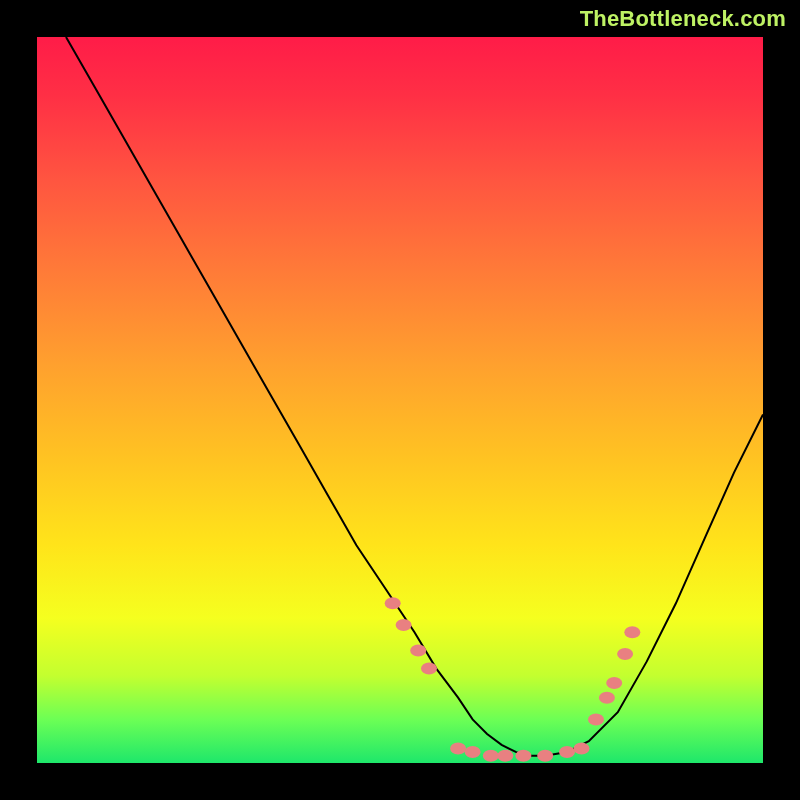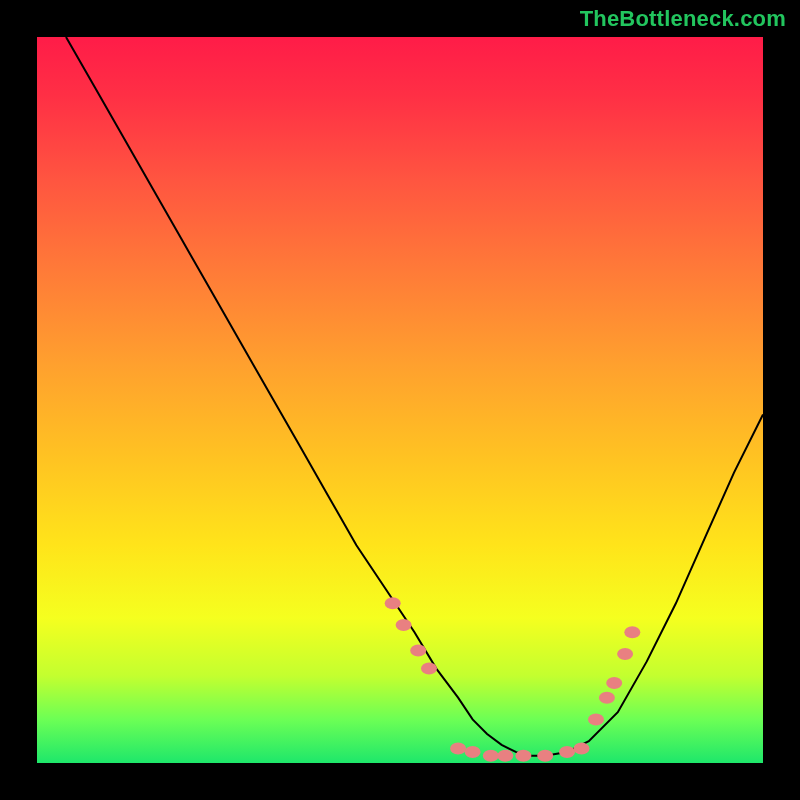--- a/index.html
+++ b/index.html
@@ -38,21 +38,21 @@
       #6cff55 94%,
       #1ee76b 100%);
   }
   .watermark {
     position: absolute;
     top: 6px;
     right: 14px;
     font-family: Arial, Helvetica, sans-serif;
     font-size: 22px;
     font-weight: 600;
-    color: #22c55e;
+    color: #bef264;
     letter-spacing: 0.2px;
     text-align: center;
   }
   svg.curve {
     position: absolute;
     left: 0;
     top: 0;
     width: 726px;
     height: 726px;
     overflow: visible;

